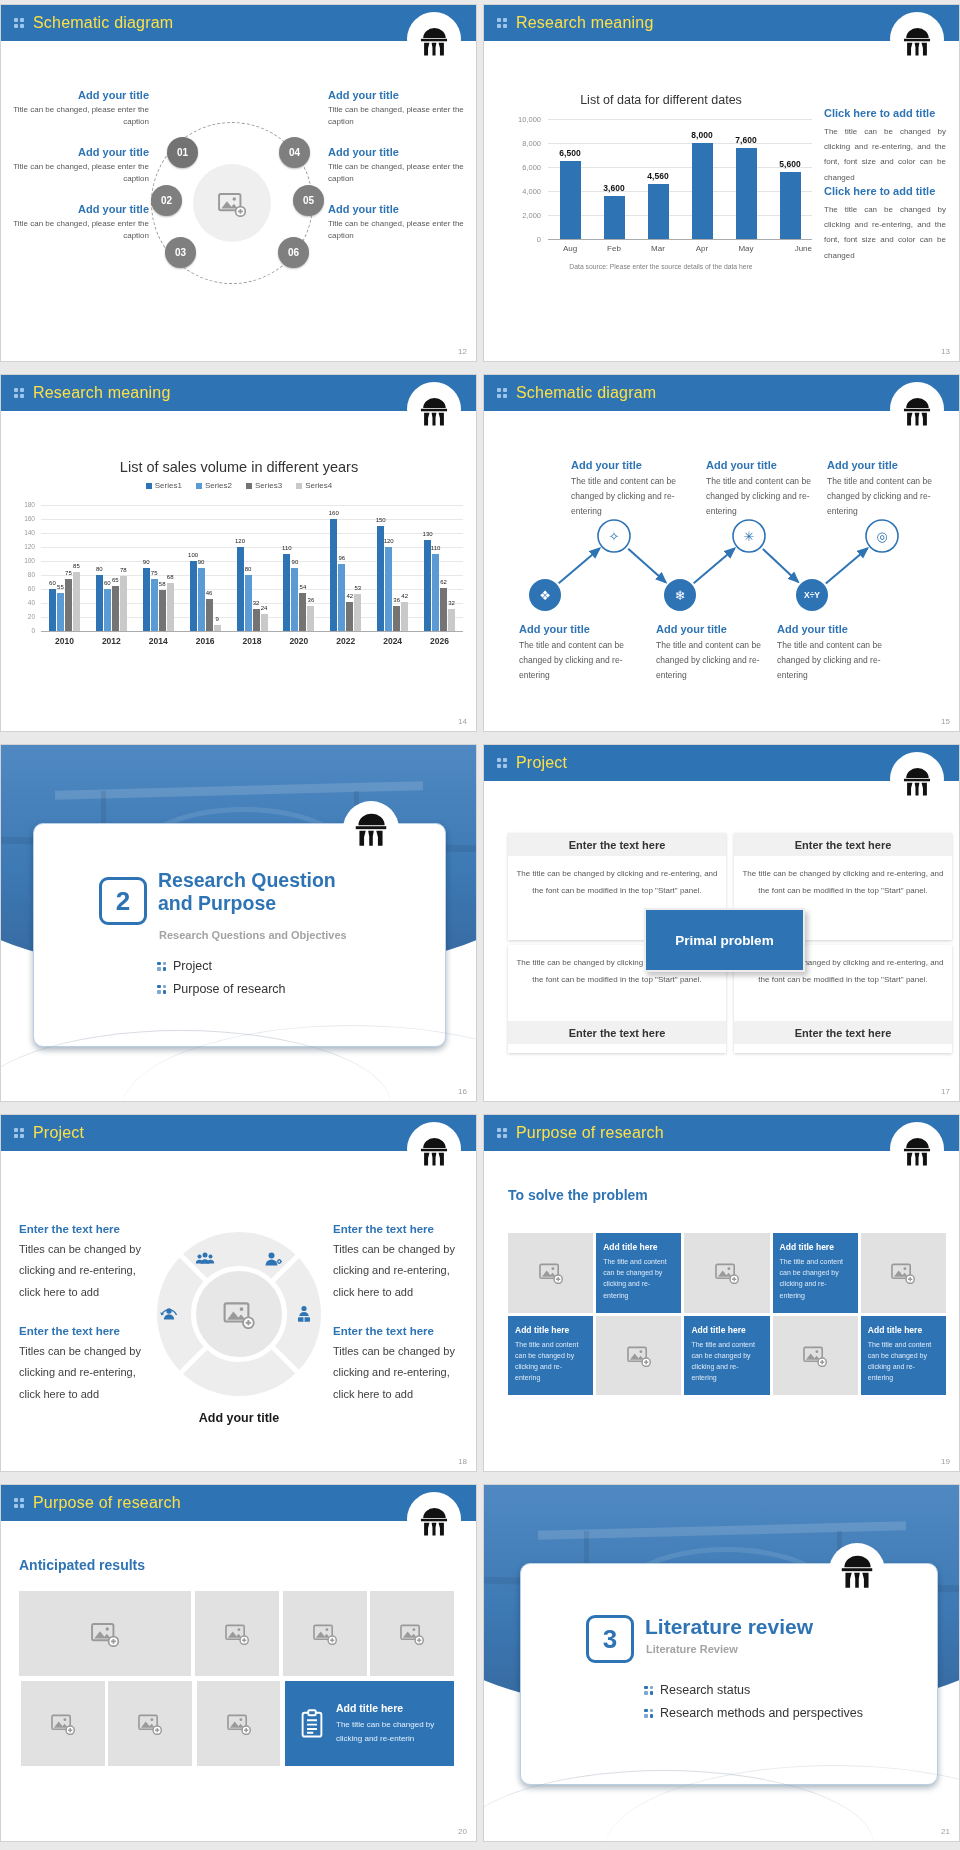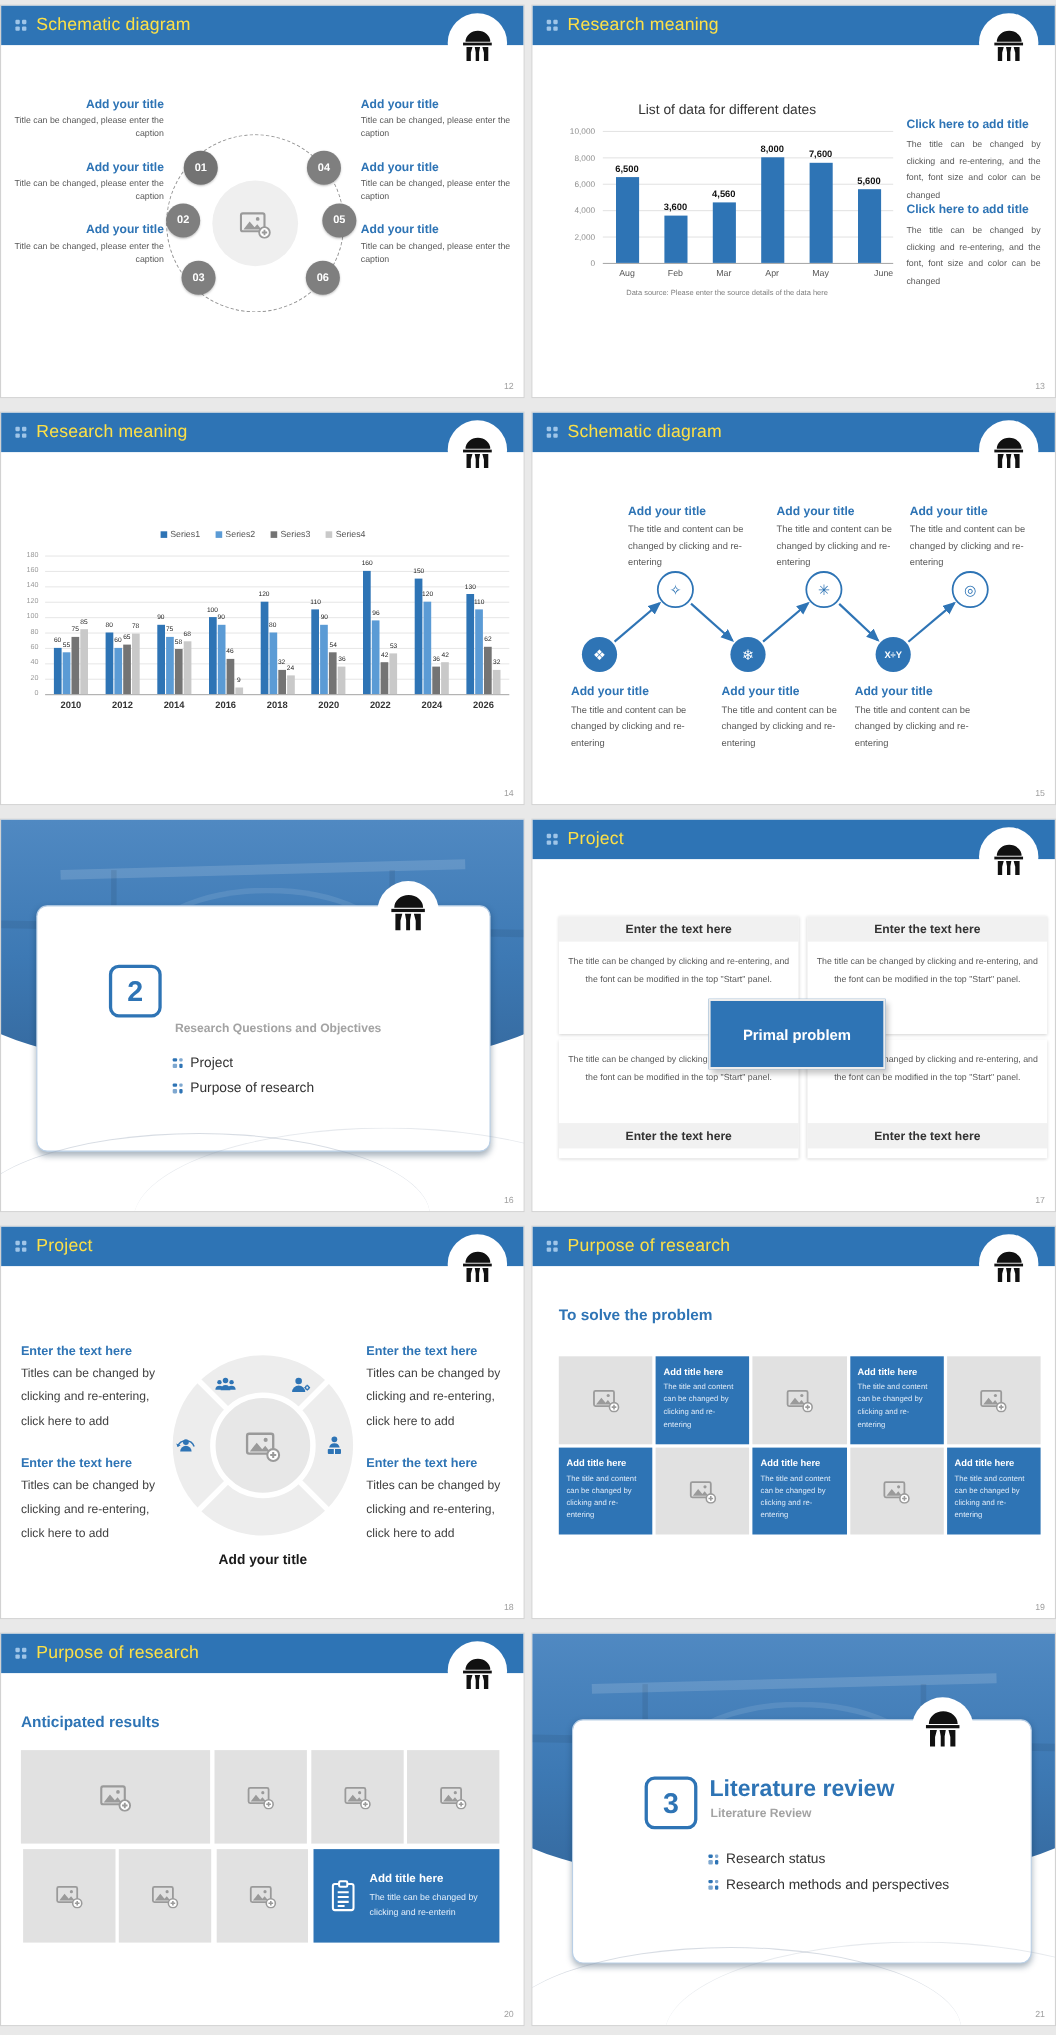--- a/index.html
+++ b/index.html
@@ -226,20 +226,21 @@
     <div class="logo">
         <span class="ic"><svg viewBox="0 0 40 40" fill="#111">
             <path d="M8 15.5A12.5 11 0 0 1 33 15.5z"></path>
             <rect x="5.5" y="16.4" width="29" height="2.8"></rect>
             <path d="M9 20.7h6l-1.6 6v8.3H9z"></path>
             <path d="M17.3 20.7h5.4l-1 5.5v8.8h-3.4v-8.8z"></path>
             <path d="M25 20.7h6v14.3h-4.4v-8.3z"></path>
           </svg></span>
       </div>
     <div id="c14" class="chart" style="left:10px;top:84px;width:456px;height:226px">
+        <div style="position:absolute;left:0;top:0;width:100%;text-align:center;font-size:14.5px;color:#333">List of sales volume in different years</div>
         <div style="position:absolute;left:0;top:22px;width:100%;display:flex;justify-content:center;gap:14px">
           <span style="display:flex;align-items:center;gap:3px;font-size:8px;color:#555"><span style="width:6px;height:6px;background:#2E74B5;display:inline-block"></span>Series1</span>
           <span style="display:flex;align-items:center;gap:3px;font-size:8px;color:#555"><span style="width:6px;height:6px;background:#5B9BD5;display:inline-block"></span>Series2</span>
           <span style="display:flex;align-items:center;gap:3px;font-size:8px;color:#555"><span style="width:6px;height:6px;background:#747474;display:inline-block"></span>Series3</span>
           <span style="display:flex;align-items:center;gap:3px;font-size:8px;color:#555"><span style="width:6px;height:6px;background:#C9C9C9;display:inline-block"></span>Series4</span>
         </div>
         <div style="position:absolute;left:30px;width:422px;top:172.0px;height:1px;background:#ababab"></div>
         <div style="position:absolute;left:0;width:24px;top:168.2px;text-align:right;font-size:6.5px;color:#9a9a9a">0</div>
         <div style="position:absolute;left:30px;width:422px;top:158.0px;height:1px;background:#e8e8e8"></div>
         <div style="position:absolute;left:0;width:24px;top:154.2px;text-align:right;font-size:6.5px;color:#9a9a9a">20</div>
@@ -431,20 +432,24 @@
     <div class="logo sec">
         <span class="ic" style="width:42px;height:46px"><svg viewBox="0 0 40 40" fill="#111">
             <path d="M8 15.5A12.5 11 0 0 1 33 15.5z"></path>
             <rect x="5.5" y="16.4" width="29" height="2.8"></rect>
             <path d="M9 20.7h6l-1.6 6v8.3H9z"></path>
             <path d="M17.3 20.7h5.4l-1 5.5v8.8h-3.4v-8.8z"></path>
             <path d="M25 20.7h6v14.3h-4.4v-8.3z"></path>
           </svg></span>
       </div>
     <div class="secnum" style="left:98px;top:132px">2</div>
+    <div class="sec-title" style="left:157px;top:124px;font-size:19.5px;line-height:23px">
+      <div>Research Question</div>
+      <div>and Purpose</div>
+    </div>
     <div class="sec-sub" style="left:158px;top:184px;font-size:11px">Research Questions and Objectives</div>
     <div class="sec-it" style="left:156px;top:214px">
       <span class="dd sm">
           <i></i>
           <i></i>
           <i></i>
           <i></i>
         </span>
       <span>Project</span>
     </div>

